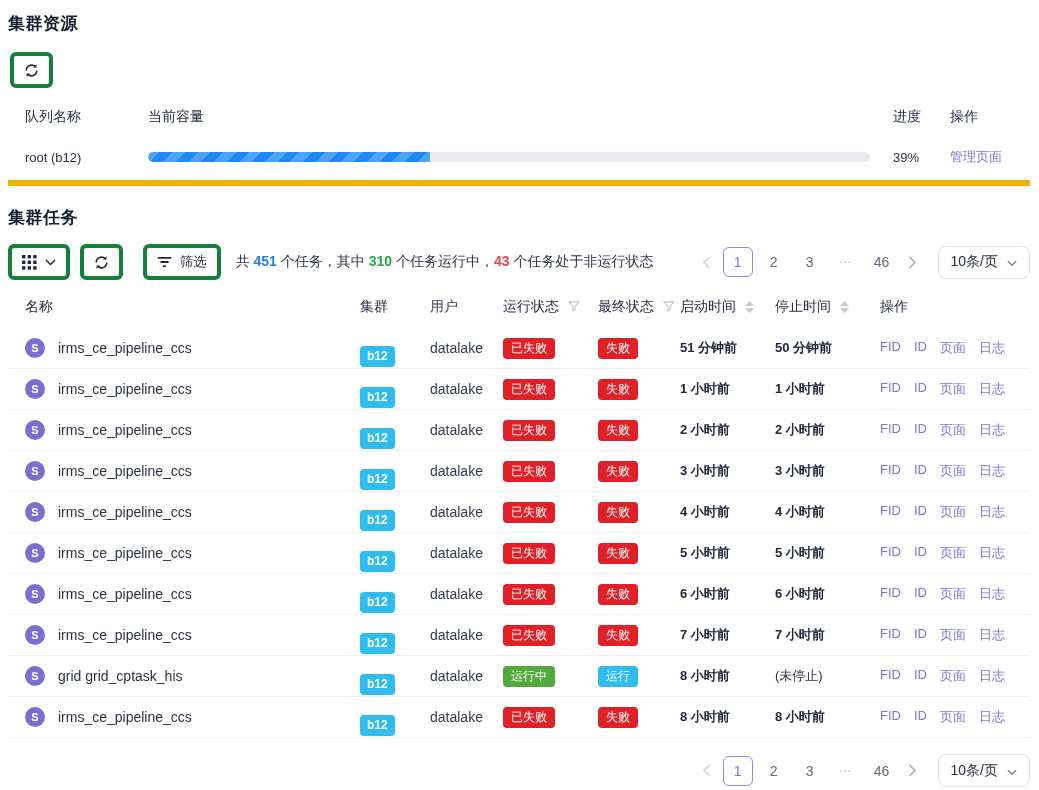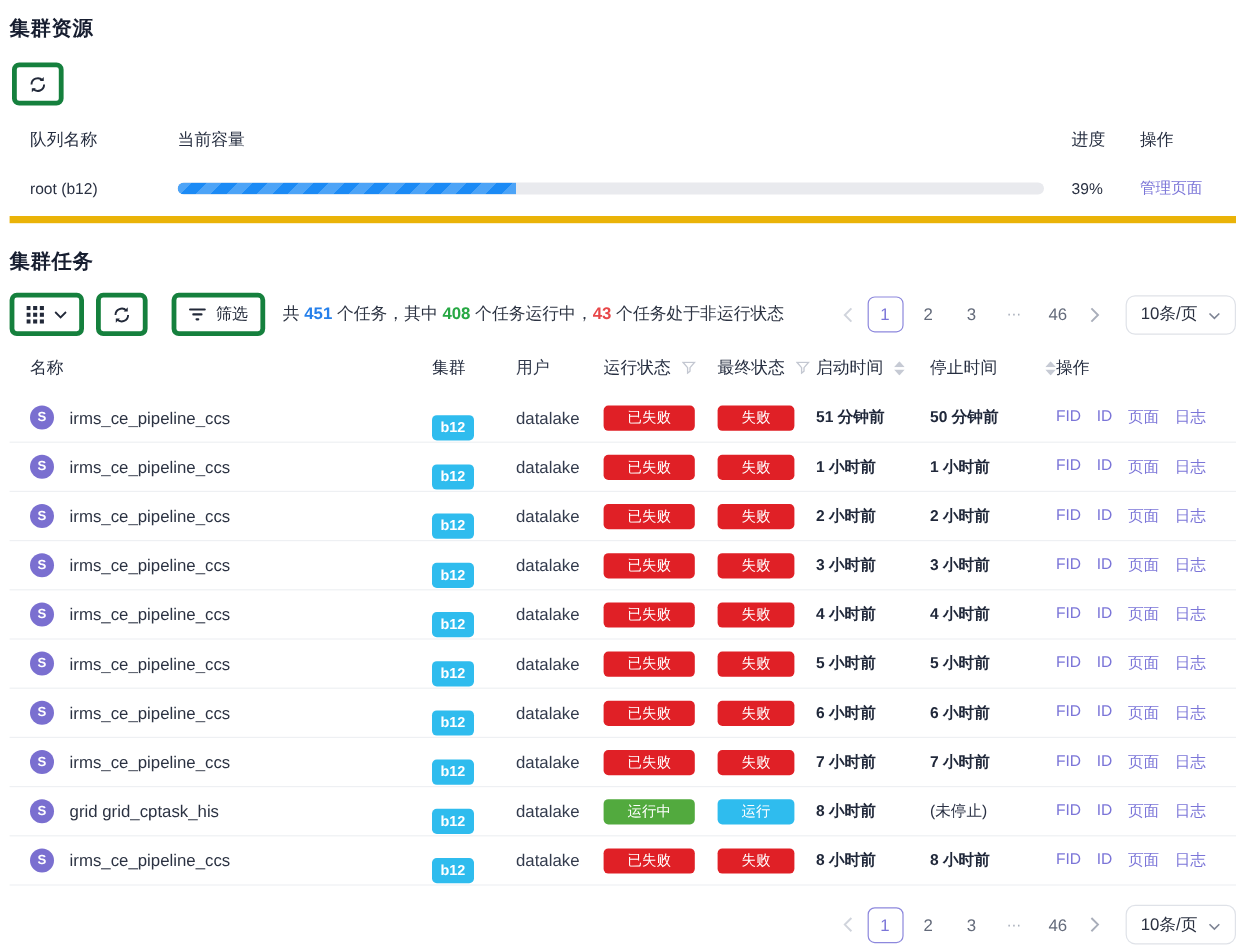--- a/index.html
+++ b/index.html
@@ -85,33 +85,33 @@
   .thead, .trow { display: flex; align-items: center; }
   .thead { height: 42px; font-weight: 500; color: #262e40; }
   .trow { height: 41px; border-bottom: 1px solid #eef0f3; }
   .hcell { display: flex; align-items: center; gap: 9px; }
   .col-name { flex: 1; padding-left: 17px; display: flex; align-items: center; gap: 13px; min-width: 0; }
   .col-cluster { width: 70px; }
   .col-user { width: 73px; font-size: 14px; color: #333b4d; }
   .col-run { width: 95px; }
   .col-final { width: 82px; }
   .col-start { width: 95px; }
-  .col-stop { width: 105px; justify-content: space-between; }
+  .col-stop { width: 105px; }
   .col-actions { width: 150px; display: flex; gap: 13px; }
 
   .avatar {
     width: 20px; height: 20px; border-radius: 50%;
     background: var(--avatar-bg); color: #fff;
     display: inline-flex; align-items: center; justify-content: center;
     font-size: 11px; font-weight: 600; flex: none;
   }
   .task-name { font-size: 14px; color: #2b3242; white-space: nowrap; overflow: hidden; }
 
   .tag {
-    display: inline-block; padding: 3px 20px; border-radius: 4px;
+    display: inline-block; padding: 3px 8px; border-radius: 4px;
     color: #fff; font-size: 12px; line-height: 15px; white-space: nowrap;
   }
   .tag-cluster { background: var(--badge-cluster); font-weight: 700; padding: 3px 7px; margin-top: 16px; }
   .tag-failed { background: var(--badge-failed); }
   .tag-running { background: var(--badge-running); }
   .tag-run { background: var(--badge-run); text-align: right; }
 
   .time { font-size: 13px; font-weight: 700; color: #20283a; }
   .time.plain { font-weight: 400; color: #2a3144; }
 
@@ -202,21 +202,21 @@
         <g fill="currentColor">
           <rect x="0.5" y="1" width="14" height="1.8" rx="0.9"></rect>
           <rect x="3.2" y="5.1" width="8.6" height="1.8" rx="0.9"></rect>
           <rect x="5.9" y="9.2" width="3.2" height="1.8" rx="0.9"></rect>
         </g>
       </svg>
     </span>
     <span>筛选</span>
   </button>
 
-  <span class="summary"><span>共 </span><b class="num-total">451</b><span> 个任务，其中 </span><b class="num-running">408</b><span> 个任务运行中，</span><b class="num-stopped">43</b><span> 个任务处于非运行状态</span></span>
+  <span class="summary"><span>共 </span><b class="num-total">451</b><span> 个任务，其中 </span><b class="num-running">310</b><span> 个任务运行中，</span><b class="num-stopped">43</b><span> 个任务处于非运行状态</span></span>
 
   <span class="toolbar-spacer"></span>
 
   <div class="pagination-bar">
     <div class="pagination">
         <div class="page-chev">
           <svg width="9" height="13" viewBox="0 0 9 13">
             <path d="M7.5 1L2 6.5L7.5 12" fill="none" stroke="#d0d4dc" stroke-width="1.6"></path>
           </svg>
         </div>

